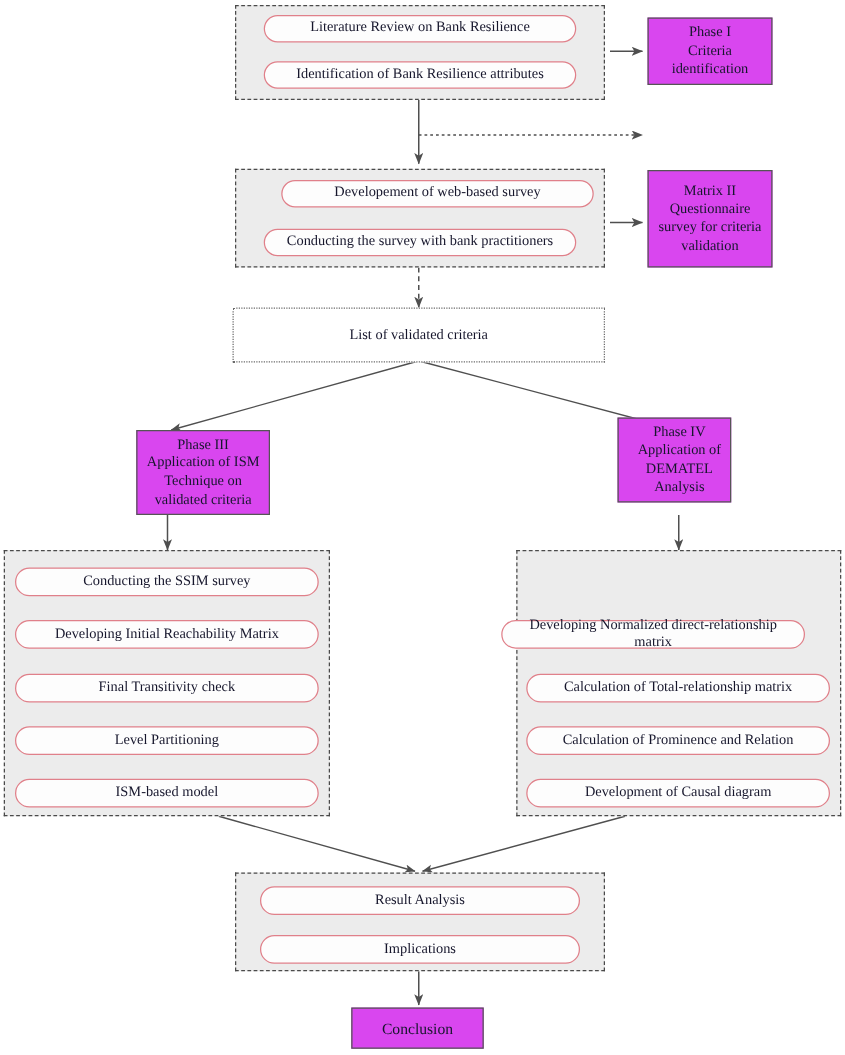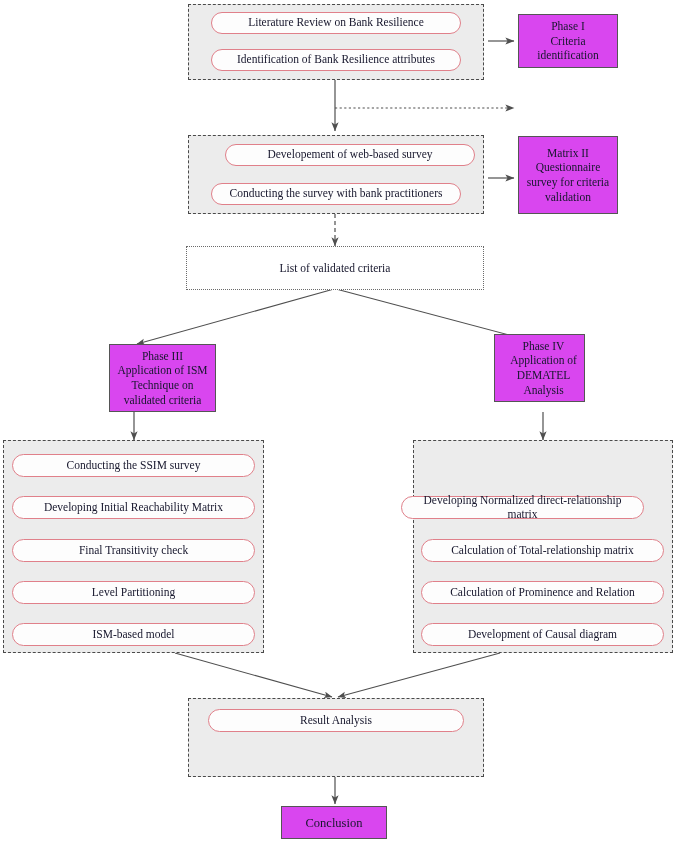--- a/index.html
+++ b/index.html
@@ -208,18 +208,21 @@
   </div>
   <div class="node pill" style="left:421px; top:623px; width:243px; height:23px;">
     <span>Development of Causal diagram</span>
   </div>
 
   <div class="group-box" style="left:188px; top:698px; width:296px; height:79px;"></div>
 
   <div class="node pill" style="left:208px; top:709px; width:256px; height:23px;">
     <span>Result Analysis</span>
   </div>
+  <div class="node pill" style="left:208px; top:748px; width:256px; height:23px;">
+    <span>Implications</span>
+  </div>
 
   <div class="node rect" style="left:281px; top:806px; width:106px; height:33px; font-size:12.5px;">
     <span>Conclusion</span>
   </div>
 
 </div>
 
 </body></html>

